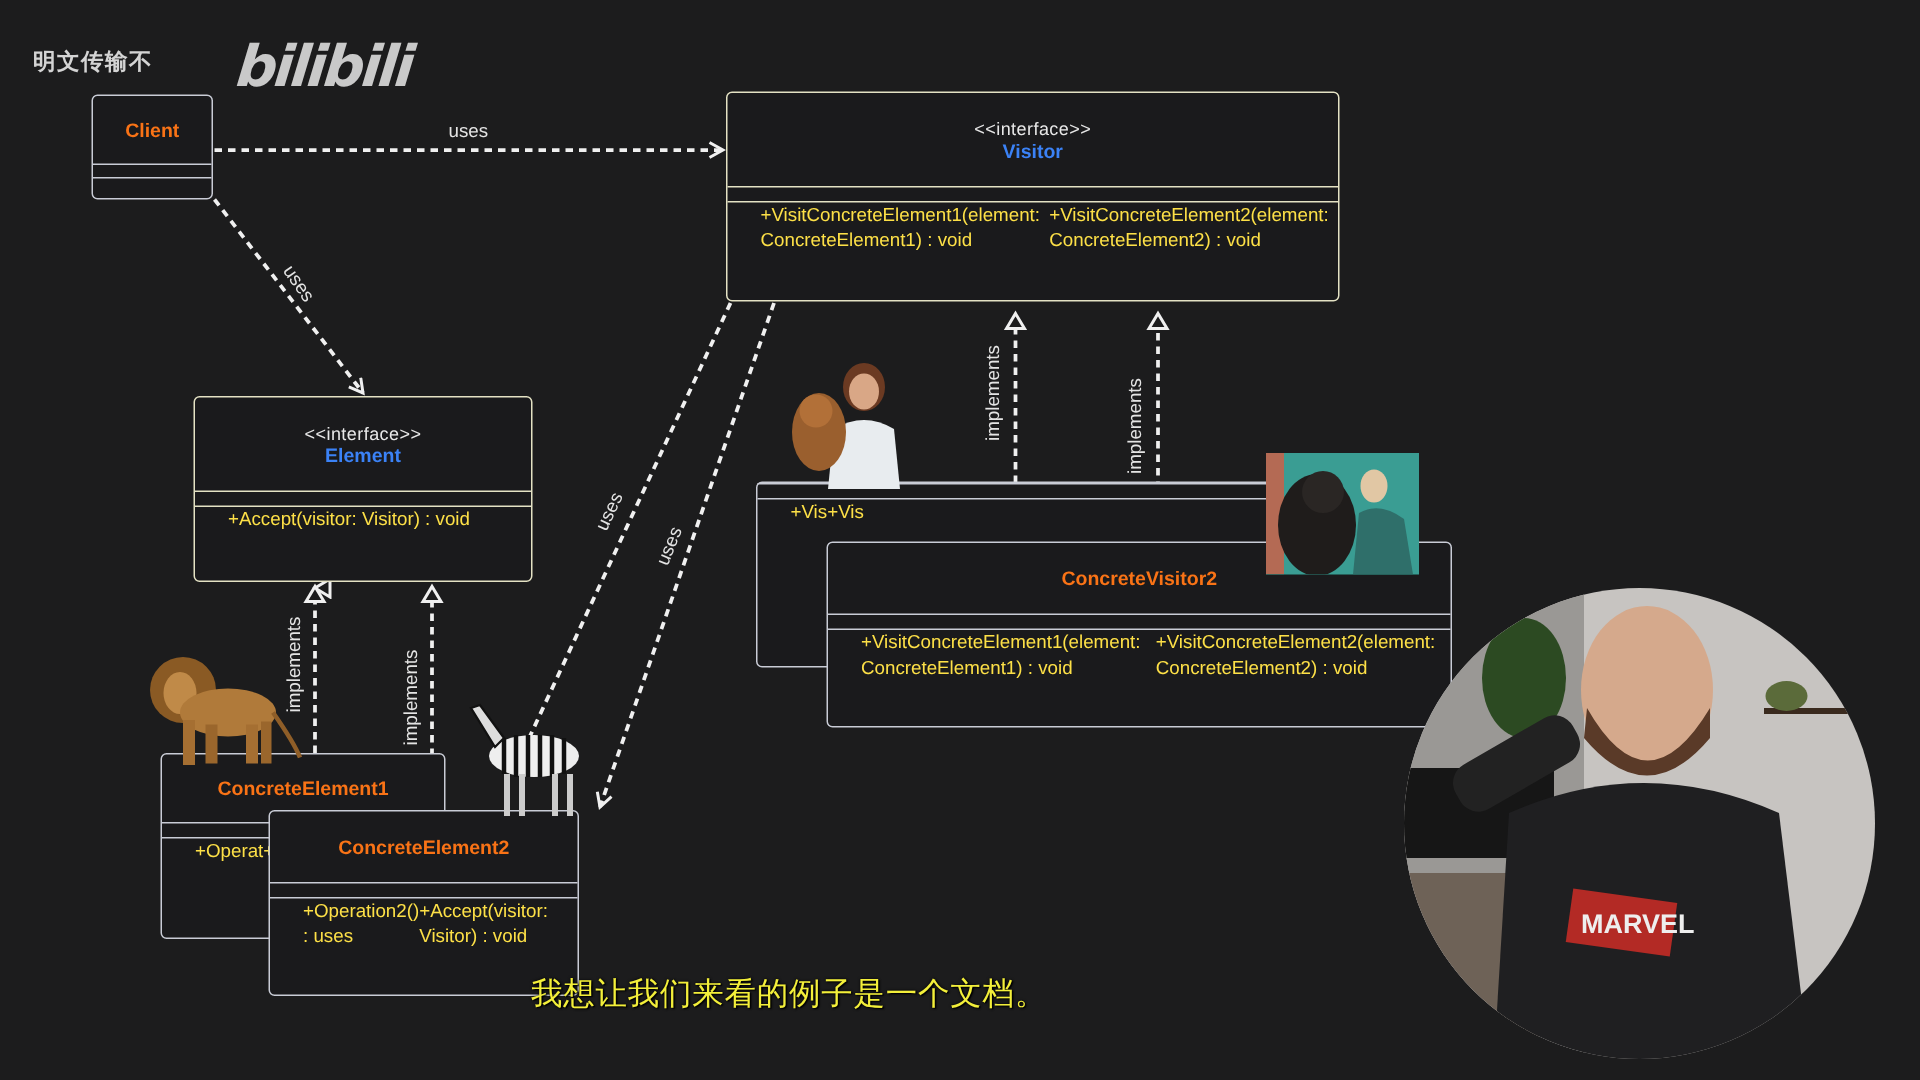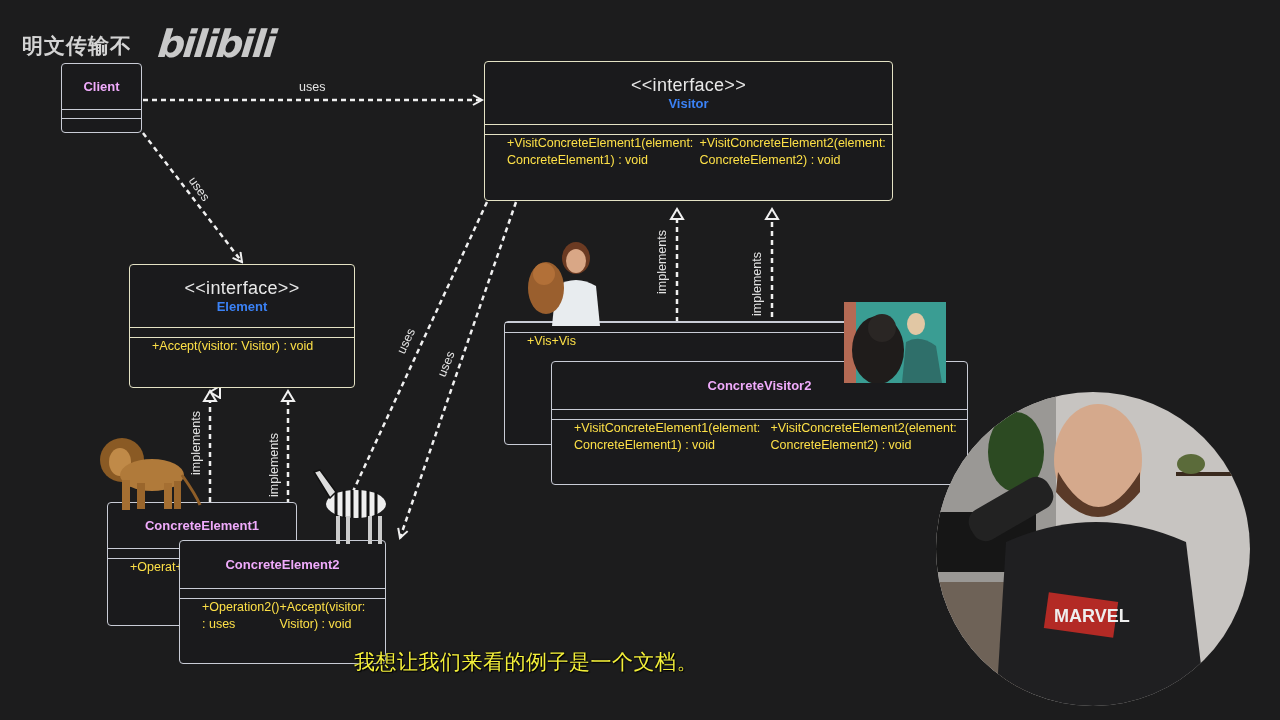--- a/index.html
+++ b/index.html
@@ -1,27 +1,27 @@
 <!DOCTYPE html>
 <html><head>
 <meta charset="utf-8">
 <style>
   html, body { margin:0; padding:0; }
   body { width:1280px; height:720px; background:#1c1c1d; position:relative; overflow:hidden;
          font-family:"Liberation Sans", sans-serif; color:#e6e6e6; }
   .abs { position:absolute; }
-  .watermark { left:22px; top:32px; font-family:"DejaVu Sans", sans-serif; font-size:21px; font-weight:bold; color:#d4d4d4; letter-spacing:1px; }
+  .watermark { left:22px; top:32px; font-family:"DejaVu Sans", sans-serif; font-size:15px; font-weight:bold; color:#d4d4d4; letter-spacing:1px; }
   .wm-logo { left:158px; top:22px; font-family:"DejaVu Sans", sans-serif; font-size:38px; font-weight:bold; color:#c9c9c9; font-style:italic; letter-spacing:-2px; transform:skewX(-6deg); }
   .uml { position:absolute; background:#1a1a1c; border:1.5px solid #d9d9c8; border-radius:4px; box-sizing:border-box; }
   .uml.cream { border-color:#e4e2c4; }
   .uml.grey { border-color:#c9ccd6; }
   .uml .hdr { display:flex; flex-direction:column; align-items:center; justify-content:center; text-align:center; }
-  .uml .stereo { font-size:18px; color:#e8e8e8; letter-spacing:0.3px; }
+  .uml .stereo { font-size:12px; color:#e8e8e8; letter-spacing:0.3px; }
   .uml .name { font-size:13px; font-weight:bold; color:#3b82f6; }
-  .uml.grey .name { color:#f0abfc; }
+  .uml.grey .name { color:#f97316; }
   .uml .attrs { border-top:1.5px solid; border-bottom:1.5px solid; border-color:inherit; }
   .uml .ops { padding-left:22px; font-size:12.5px; line-height:16.5px; color:#fde047; display:flex; flex-direction:row; justify-content:flex-start; }
   .lbl { position:absolute; font-size:12.5px; color:#e4e4e4; white-space:nowrap; }
   .photo { position:absolute; overflow:hidden; }
   .subtitle { left:0; width:1052px; top:648px; text-align:center; font-family:"DejaVu Sans", sans-serif; font-size:21px; color:#f3ef3a; text-shadow:0 0 2px #000, 1px 1px 1px #000; letter-spacing:0.5px; }
   .webcam { left:936px; top:392px; width:314px; height:314px; border-radius:50%; overflow:hidden; }
 </style>
 </head>
 <body>
 

